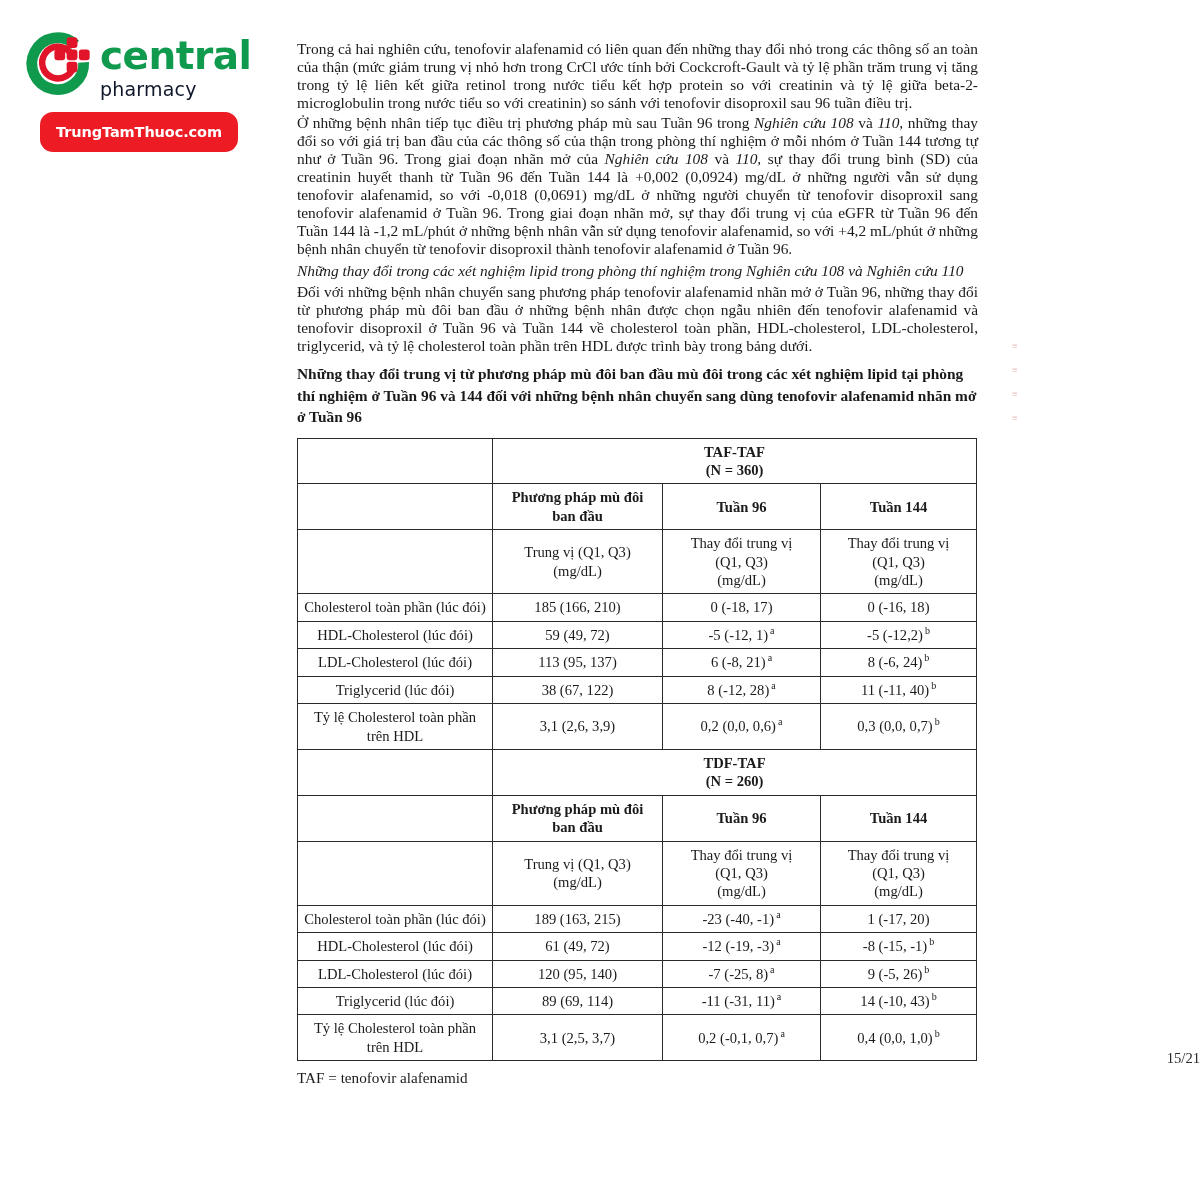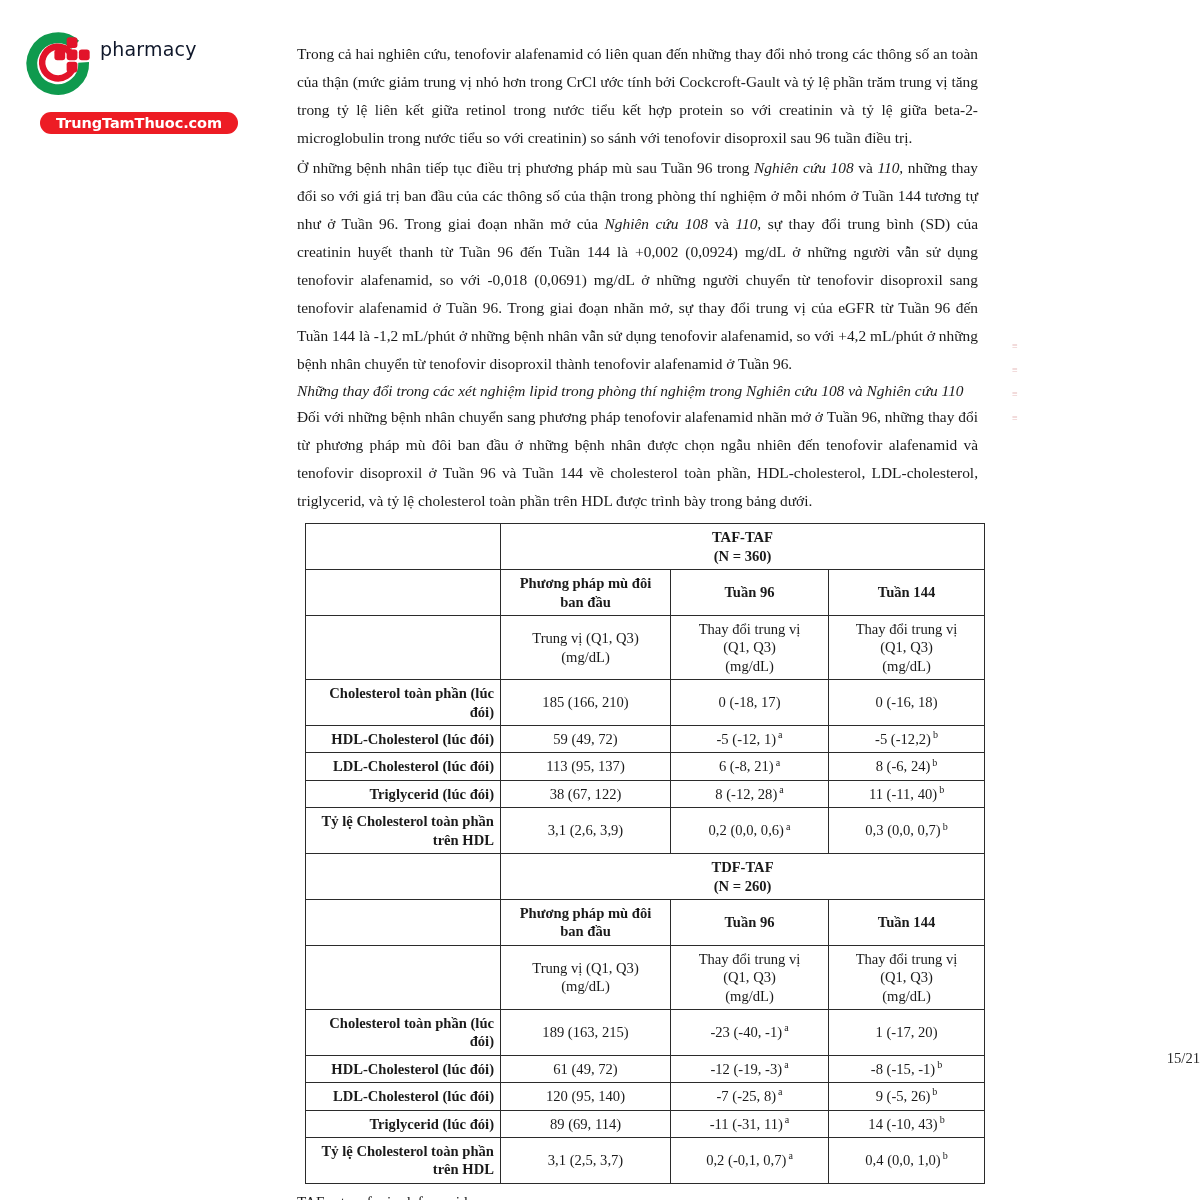--- a/index.html
+++ b/index.html
@@ -53,21 +53,21 @@
     line-height: 22px;
     color: #0f172a;
     letter-spacing: 0.2px;
     margin-top: 2px;
   }
   #site-banner {
     position: absolute;
     left: 26px;
     top: 84px;
     width: 198px;
-    height: 22px;
+    height: 40px;
     background: #ed1c24;
     border-radius: 13px;
     display: flex;
     align-items: center;
     justify-content: center;
   }
   #site-banner span {
     font-family: "DejaVu Sans", sans-serif;
     font-weight: bold;
     font-size: 14.5px;
@@ -79,21 +79,21 @@
   
   #doc {
     position: absolute;
     left: 297px;
     top: 40px;
     width: 681px;
   }
   p.body-par {
     margin: 0 0 2px 0;
     font-size: 15.4px;
-    line-height: 28px;
+    line-height: 18px;
     text-align: justify;
     text-justify: inter-word;
     hyphens: none;
   }
   p.body-par i { font-style: italic; }
   p.par-italic {
     margin: 0 0 2px 0;
     font-size: 15.4px;
     line-height: 21.4px;
     font-style: italic;
@@ -105,21 +105,21 @@
     line-height: 21.4px;
     font-weight: bold;
     text-align: left;
   }
 
   
   table.lipid-table {
     border-collapse: collapse;
     width: 679px;
     table-layout: fixed;
-    margin: 8px;
+    margin: 0;
   }
   table.lipid-table td {
     border: 1px solid #2b2b2b;
     padding: 4px 6px;
     font-size: 14.6px;
     line-height: 18.4px;
     vertical-align: middle;
     background: #ffffff;
   }
   td.c0 { width: 195px; }
@@ -140,22 +140,22 @@
     padding-top: 7px;
     padding-bottom: 7px;
   }
   td.unit-head {
     text-align: center;
     font-weight: normal;
     padding-top: 9px;
     padding-bottom: 9px;
   }
   td.row-label {
-    text-align: right;
-    font-weight: bold;
+    text-align: center;
+    font-weight: normal;
   }
   td.val {
     text-align: center;
     font-weight: normal;
   }
   sup.note {
     font-size: 10px;
     vertical-align: super;
     line-height: 0;
     padding-left: 2px;
@@ -209,20 +209,21 @@
       <path d="M 68 32 A 22 22 0 1 0 72 50" fill="none" stroke="#e2142a" stroke-width="9" stroke-linecap="butt" transform="rotate(-6 50 50)"></path>
 
       <rect x="62" y="10" width="15" height="15" rx="4" fill="#e2142a"></rect>
       <rect x="62" y="44" width="15" height="15" rx="4" fill="#e2142a"></rect>
       <rect x="45" y="27" width="15" height="15" rx="4" fill="#e2142a"></rect>
       <rect x="79" y="27" width="15" height="15" rx="4" fill="#e2142a"></rect>
       <rect x="62" y="27" width="15" height="15" rx="4" fill="#e2142a"></rect>
     </svg>
 
     <div id="logo-wordmark">
+      <div class="brand-name">central</div>
       <div class="brand-sub">pharmacy</div>
     </div>
 
     <div id="site-banner">
       <span>TrungTamThuoc.com</span>
     </div>
   </div>
 
   <div id="margin-marks">
       <div>≡</div>
@@ -233,20 +234,21 @@
 
   <div id="doc">
 
     <p class="body-par" id="par1"><span>Trong cả hai nghiên cứu, tenofovir alafenamid có liên quan đến những thay đổi nhỏ trong các thông số an toàn của thận (mức giảm trung vị nhỏ hơn trong CrCl ước tính bởi Cockcroft-Gault và tỷ lệ phần trăm trung vị tăng trong tỷ lệ liên kết giữa retinol trong nước tiểu kết hợp protein so với creatinin và tỷ lệ giữa beta-2-microglobulin trong nước tiểu so với creatinin) so sánh với tenofovir disoproxil sau 96 tuần điều trị.</span></p>
     <p class="body-par" id="par2"><span>Ở những bệnh nhân tiếp tục điều trị phương pháp mù sau Tuần 96 trong </span><i>Nghiên cứu 108</i><span> và </span><i>110,</i><span> những thay đổi so với giá trị ban đầu của các thông số của thận trong phòng thí nghiệm ở mỗi nhóm ở Tuần 144 tương tự như ở Tuần 96. Trong giai đoạn nhãn mở của </span><i>Nghiên cứu 108</i><span> và </span><i>110,</i><span> sự thay đổi trung bình (SD) của creatinin huyết thanh từ Tuần 96 đến Tuần 144 là +0,002 (0,0924) mg/dL ở những người vẫn sử dụng tenofovir alafenamid, so với -0,018 (0,0691) mg/dL ở những người chuyển từ tenofovir disoproxil sang tenofovir alafenamid ở Tuần 96. Trong giai đoạn nhãn mở, sự thay đổi trung vị của eGFR từ Tuần 96 đến Tuần 144 là -1,2 mL/phút ở những bệnh nhân vẫn sử dụng tenofovir alafenamid, so với +4,2 mL/phút ở những bệnh nhân chuyển từ tenofovir disoproxil thành tenofovir alafenamid ở Tuần 96.</span></p>
 
     <p class="par-italic">Những thay đổi trong các xét nghiệm lipid trong phòng thí nghiệm trong Nghiên cứu 108 và Nghiên cứu 110</p>
 
     <p class="body-par">Đối với những bệnh nhân chuyển sang phương pháp tenofovir alafenamid nhãn mở ở Tuần 96, những thay đổi từ phương pháp mù đôi ban đầu ở những bệnh nhân được chọn ngẫu nhiên đến tenofovir alafenamid và tenofovir disoproxil ở Tuần 96 và Tuần 144 về cholesterol toàn phần, HDL-cholesterol, LDL-cholesterol, triglycerid, và tỷ lệ cholesterol toàn phần trên HDL được trình bày trong bảng dưới.</p>
 
+    <p class="table-caption">Những thay đổi trung vị từ phương pháp mù đôi ban đầu mù đôi trong các xét nghiệm lipid tại phòng thí nghiệm ở Tuần 96 và 144 đối với những bệnh nhân chuyển sang dùng tenofovir alafenamid nhãn mở ở Tuần 96</p>
 
     <table class="lipid-table">
       <colgroup>
         <col style="width:195px">
           <col style="width:170px">
           <col style="width:158px">
           <col style="width:156px">
       </colgroup>
       <tbody id="table-body">
           <tr>

